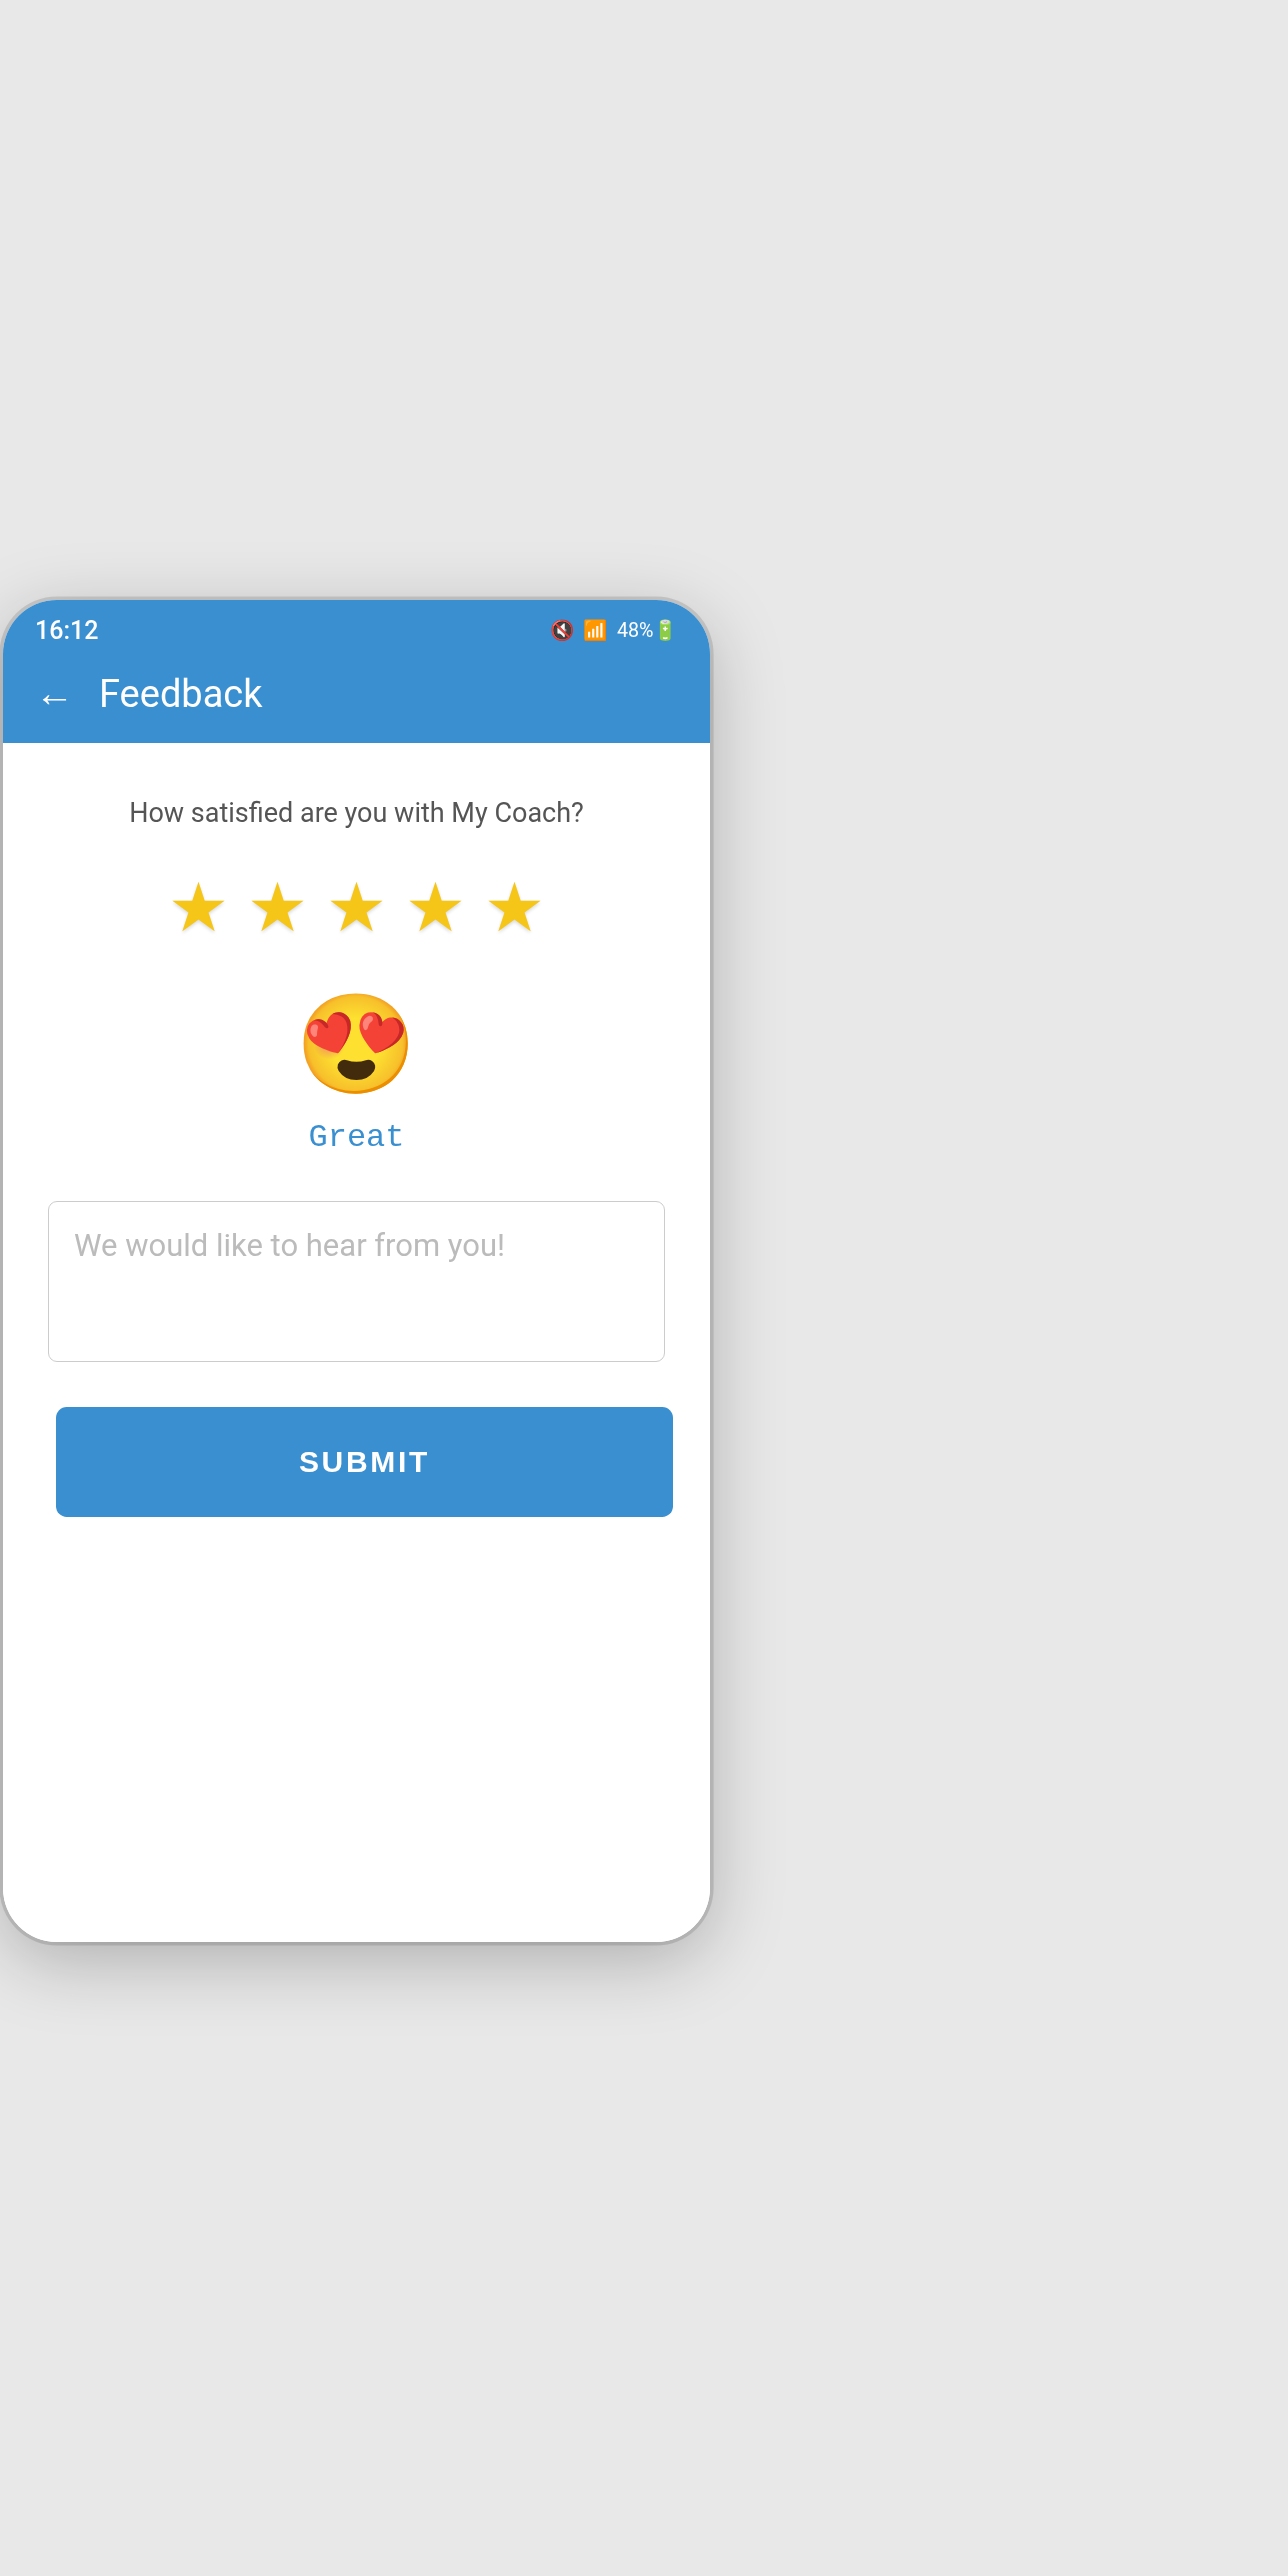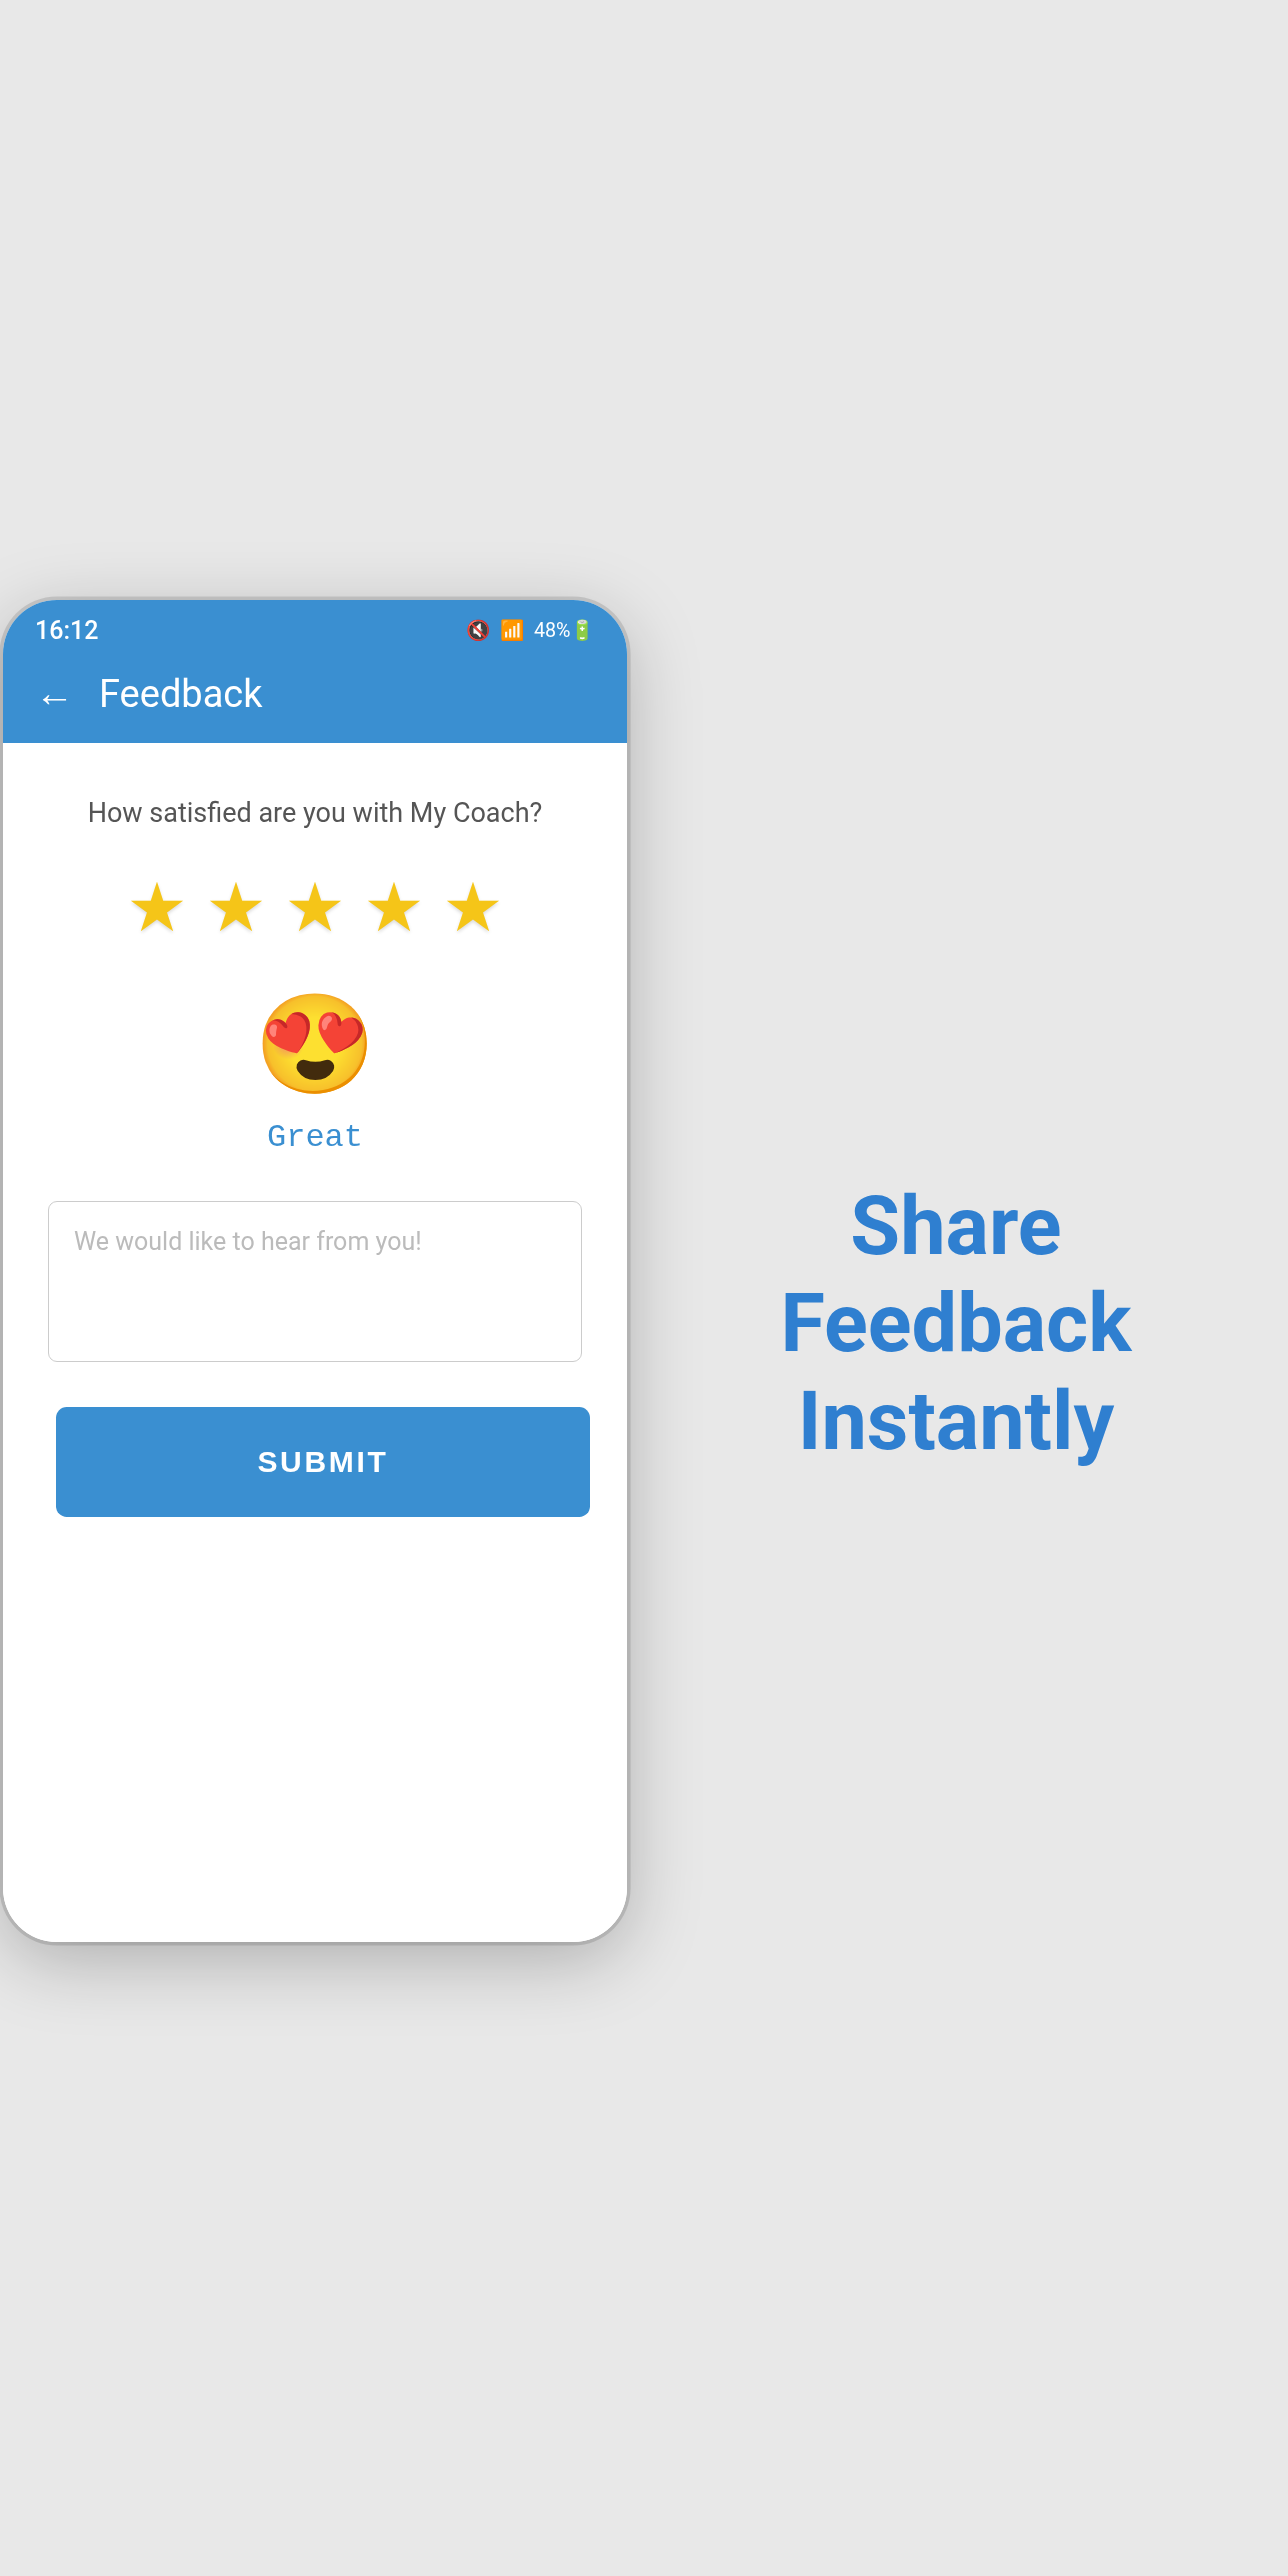--- a/index.html
+++ b/index.html
@@ -139,21 +139,21 @@
       font-family: Liberation Mono, monospace;
     }
 
     
     .feedback-textarea {
       width: 100%;
       min-height: 161px;
       border: 1.3px solid #cccccc;
       border-radius: 9px;
       padding: 25px;
-      font-size: 25px;
+      font-size: 31px;
       color: #b91c1c;
       resize: none;
       outline: none;
       font-family: inherit;
       margin-bottom: 45px;
     }
 
     .feedback-textarea::placeholder {
       color: #bbbbbb;
     }
@@ -226,21 +226,15 @@
 
       <div class="rating-label">Great</div>
 
       <textarea class="feedback-textarea" placeholder="We would like to hear from you!" style=""></textarea>
 
       <button class="submit-button">SUBMIT</button>
 
     </div>
   </div>
 
-  <div class="bottom-tagline">
-    <div class="tagline-text">
-      <span>Share Feedback</span><br>
-      <span>Instantly</span>
-    </div>
-  </div>
 
 </div>
 
 
 </body></html>

